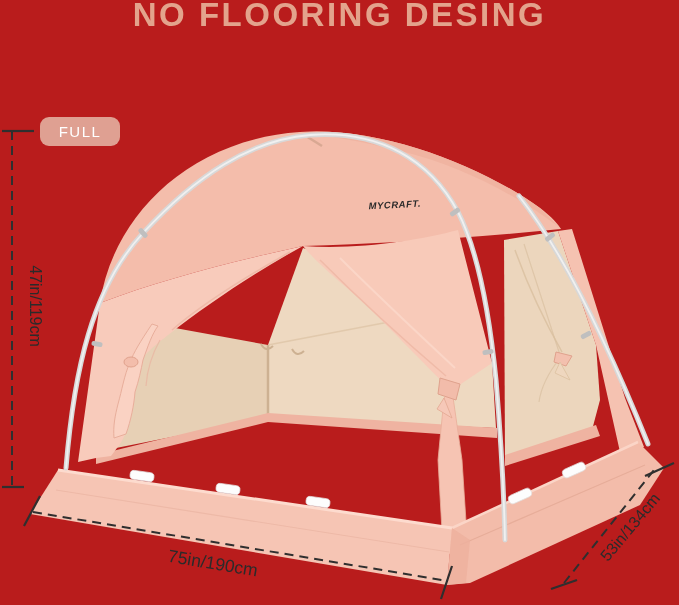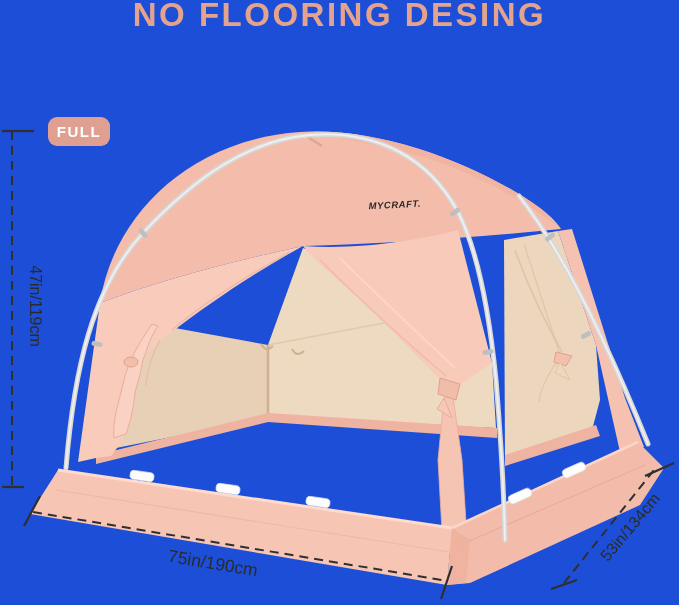--- a/index.html
+++ b/index.html
@@ -1,27 +1,27 @@
 <!DOCTYPE html>
 <html><head>
 <meta charset="utf-8">
 <style>
   html,body{margin:0;padding:0;background:#fff;}
   #stage{
-    position:relative;width:679px;height:605px;background:#1d4ed8;
+    position:relative;width:679px;height:605px;background:#b91c1c;
     overflow:hidden;font-family:"Liberation Sans",sans-serif;
   }
   .title{
     position:absolute;top:-4px;left:0;width:679px;text-align:center;
     font-size:33px;font-weight:bold;letter-spacing:2.5px;color:#e3a38c;
     font-family:"Liberation Sans",sans-serif;
   }
   .badge{
-    position:absolute;left:48px;top:117px;width:62px;height:29px;
-    background:#dfa092;border-radius:9px;color:#ffffff;font-weight:bold;
+    position:absolute;left:40px;top:117px;width:80px;height:29px;
+    background:#dfa092;border-radius:9px;color:#ffffff;font-weight:normal;
     font-size:15px;letter-spacing:1.5px;display:flex;align-items:center;
     justify-content:center;font-family:"Liberation Sans",sans-serif;
   }
   svg{position:absolute;left:0;top:0;}
   .dimtxt{font-family:"Liberation Sans",sans-serif;fill:#2b2b2b;}
 </style>
 </head>
 <body>
 
 <div id="stage">

